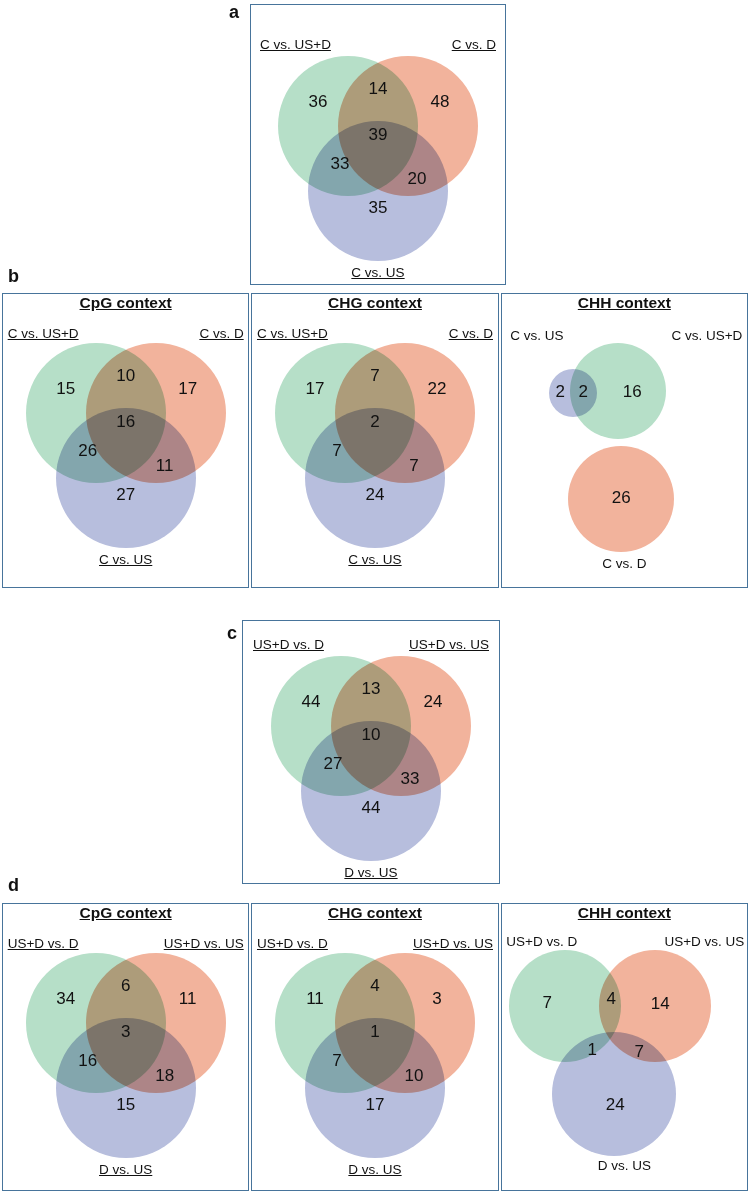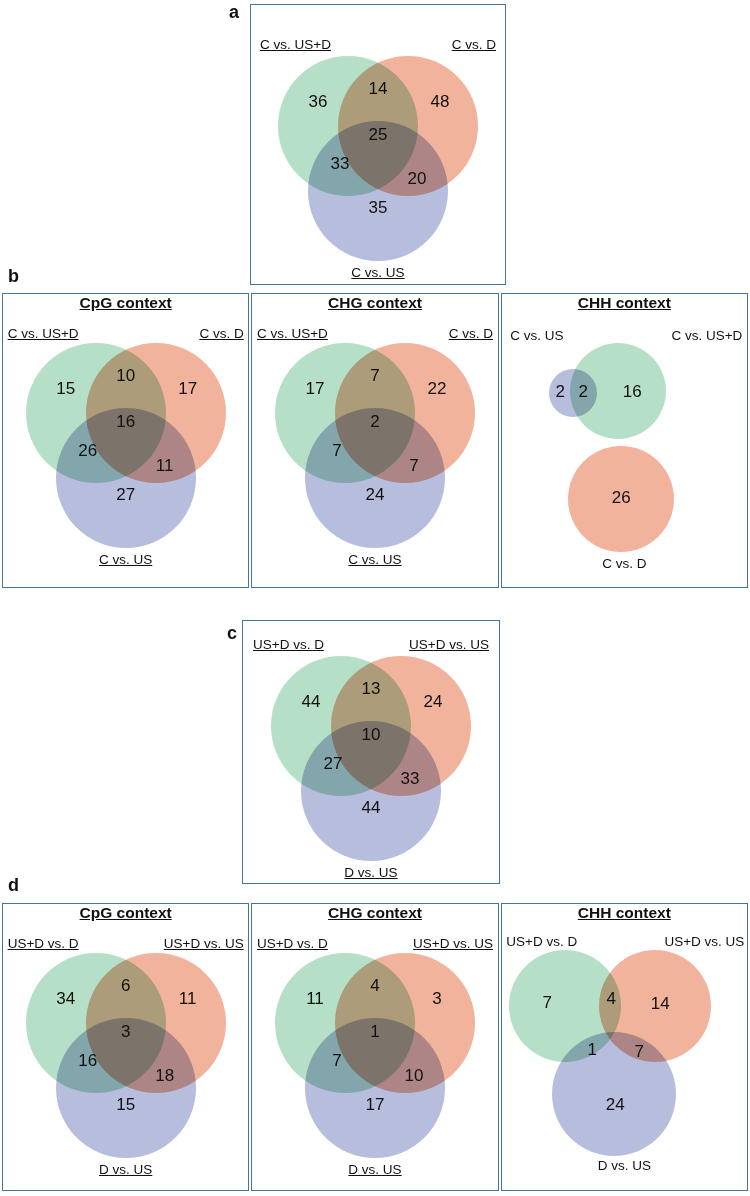--- a/index.html
+++ b/index.html
@@ -89,21 +89,21 @@
     <span>C vs. US+D</span>
     <span>C vs. D</span>
   </div>
   <div class="venn3">
     <div class="c c-green"></div>
     <div class="c c-orange"></div>
     <div class="c c-blue"></div>
     <span class="num n-g">36</span>
     <span class="num n-go">14</span>
     <span class="num n-o">48</span>
-    <span class="num n-c">25</span>
+    <span class="num n-c">39</span>
     <span class="num n-gb">33</span>
     <span class="num n-ob">20</span>
     <span class="num n-b">35</span>
   </div>
   <div class="bottom-label">C vs. US</div>
 </div>
 
 <div id="row-b">
 
   <div class="vbox ctx">

